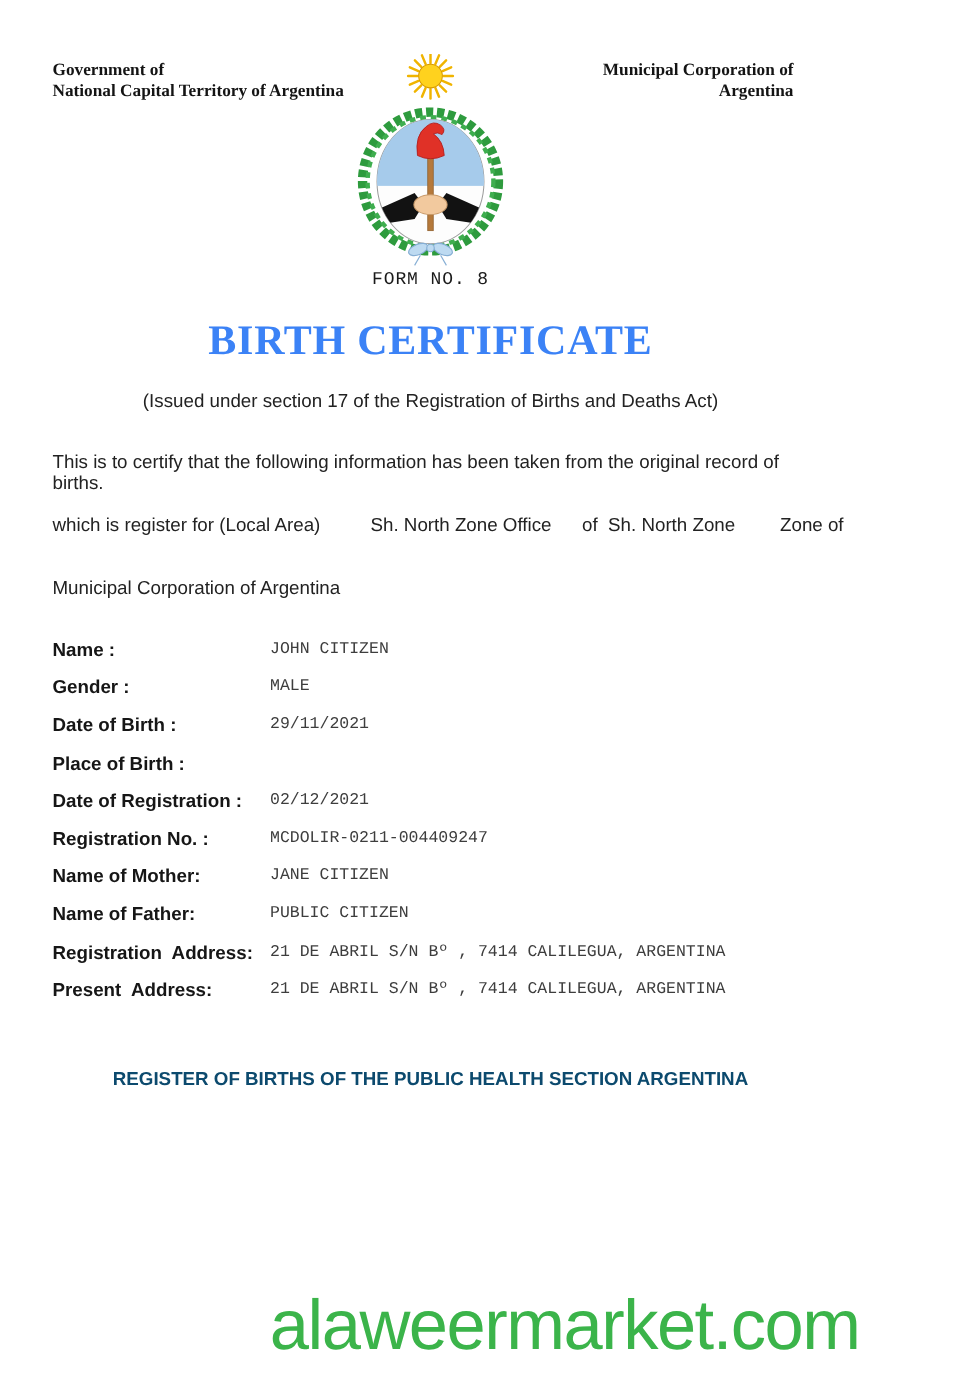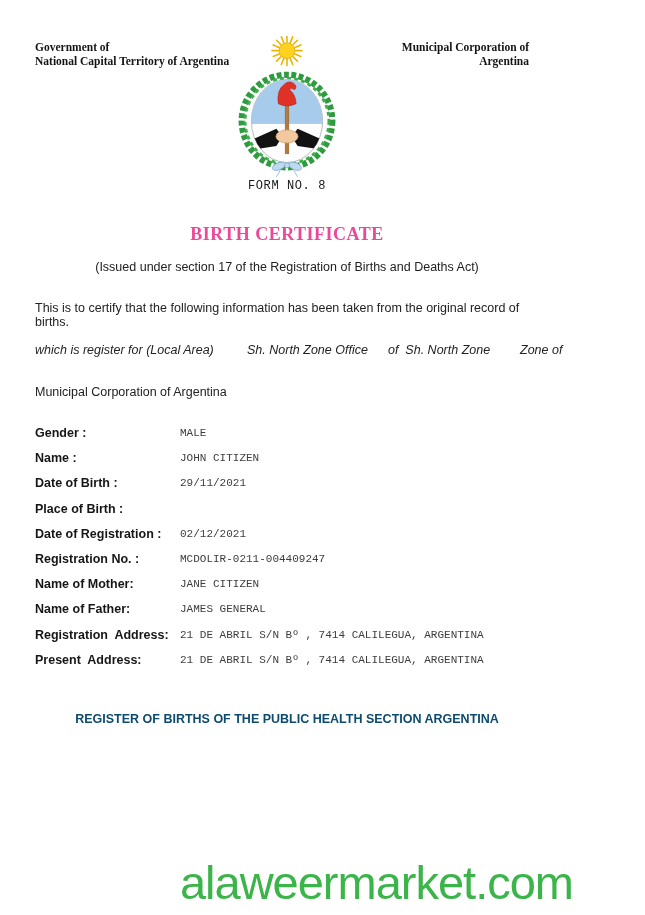--- a/index.html
+++ b/index.html
@@ -44,24 +44,23 @@
     letter-spacing: 0.6px;
     color: #1a1a1a;
   }
 
   .title {
     position: absolute;
     top: 212px; left: 0; right: 0;
     text-align: center;
     font-family: "Liberation Serif", serif;
     font-weight: bold;
-    font-size: 18px;
+    font-size: 28px;
     letter-spacing: 0.5px;
-    color: #ec4899;
-    margin-top: 12px;
+    color: #3b82f6;
   }
 
   .subtitle {
     position: absolute;
     top: 260px; left: 0; right: 0;
     text-align: center;
     font-size: 12.5px;
     color: #222;
   }
 
@@ -72,21 +71,21 @@
     color: #222;
   }
 
   .zone-line {
     position: absolute;
     top: 343px; left: 35px; right: 20px;
     height: 16px;
     font-size: 12.5px;
     color: #222;
   }
-  .zone-line span { position: absolute; white-space: pre; font-style: italic; }
+  .zone-line span { position: absolute; white-space: pre; }
   .zone-prefix { left: 0; }
   .zone-office { left: 212px; }
   .zone-of     { left: 353px; }
   .zone-zoneof { left: 485px; }
 
   .municipal {
     position: absolute;
     top: 385px; left: 35px;
     font-size: 12.5px;
     color: #222;
@@ -225,49 +224,49 @@
     <span class="zone-prefix">which is register for (Local Area)</span>
     <span class="zone-office">Sh. North Zone Office</span>
     <span class="zone-of">of  Sh. North Zone</span>
     <span class="zone-zoneof">Zone of</span>
   </div>
 
   <div class="municipal">Municipal Corporation of Argentina</div>
 
   <div class="fields">
     <div class="field-row">
+      <span class="field-label">Name :</span>
+      <span class="field-value">JOHN CITIZEN</span>
+    </div>
+    <div class="field-row">
       <span class="field-label">Gender :</span>
       <span class="field-value">MALE</span>
     </div>
     <div class="field-row">
-      <span class="field-label">Name :</span>
-      <span class="field-value">JOHN CITIZEN</span>
-    </div>
-    <div class="field-row">
       <span class="field-label">Date of Birth :</span>
       <span class="field-value">29/11/2021</span>
     </div>
     <div class="field-row">
       <span class="field-label">Place of Birth :</span>
     </div>
     <div class="field-row">
       <span class="field-label">Date of Registration :</span>
       <span class="field-value">02/12/2021</span>
     </div>
     <div class="field-row">
       <span class="field-label">Registration No. :</span>
       <span class="field-value">MCDOLIR-0211-004409247</span>
     </div>
     <div class="field-row">
       <span class="field-label">Name of Mother:</span>
       <span class="field-value">JANE CITIZEN</span>
     </div>
     <div class="field-row">
       <span class="field-label">Name of Father:</span>
-      <span class="field-value">JAMES GENERAL</span>
+      <span class="field-value">PUBLIC CITIZEN</span>
     </div>
     <div class="field-row">
       <span class="field-label">Registration  Address:</span>
       <span class="field-value">21 DE ABRIL S/N Bº , 7414 CALILEGUA, ARGENTINA</span>
     </div>
     <div class="field-row">
       <span class="field-label">Present  Address:</span>
       <span class="field-value">21 DE ABRIL S/N Bº , 7414 CALILEGUA, ARGENTINA</span>
     </div>
   </div>

